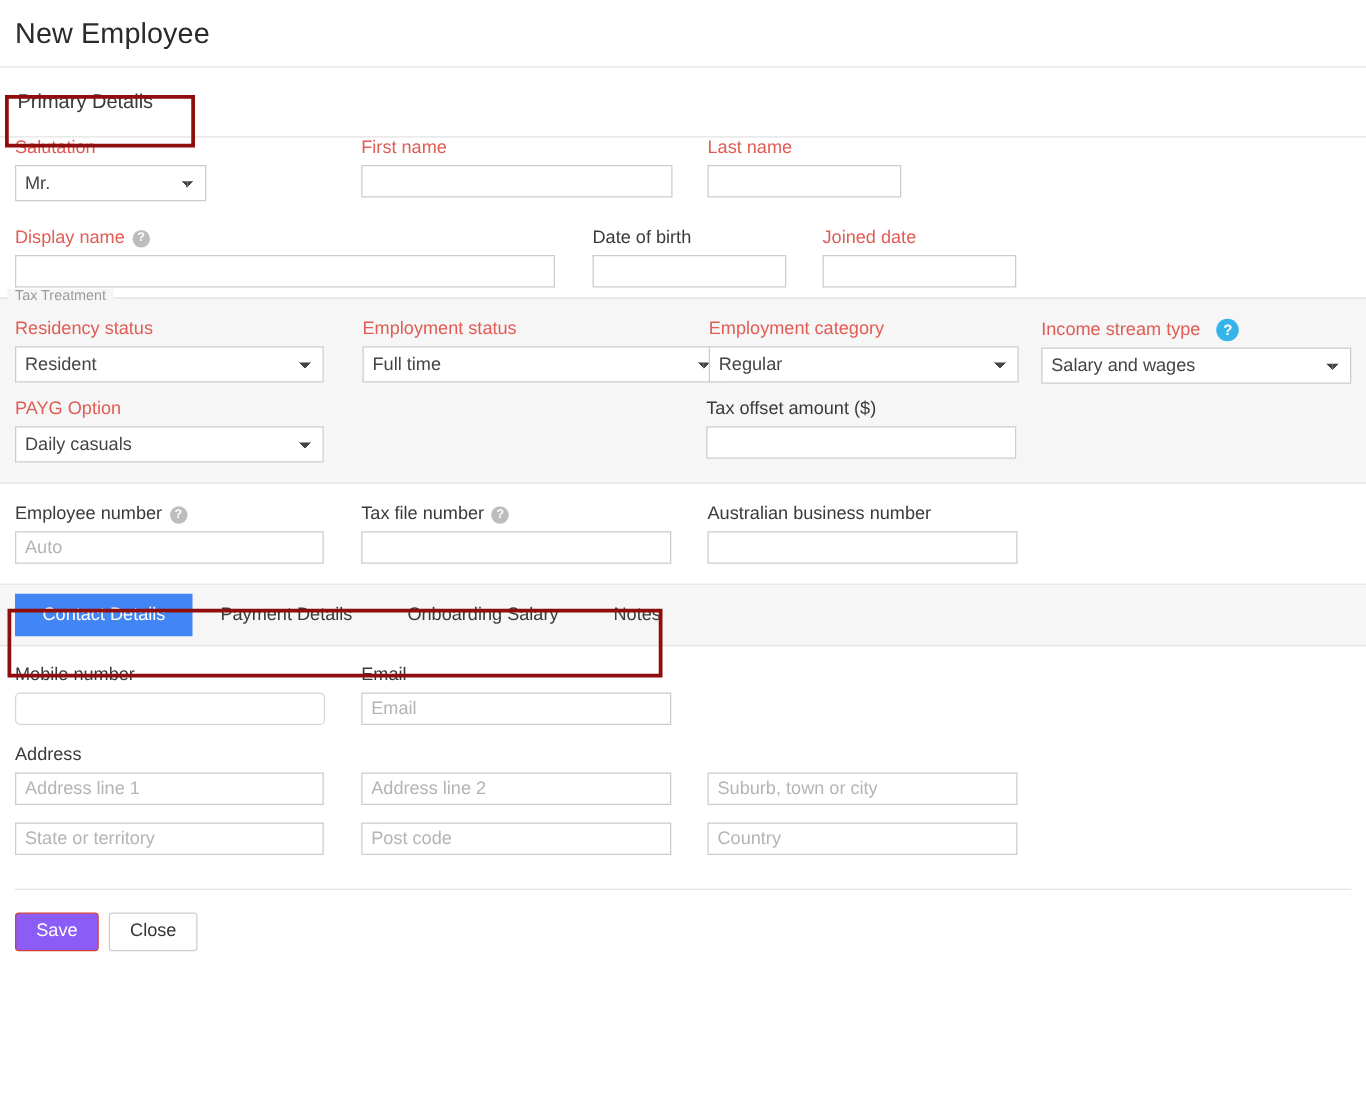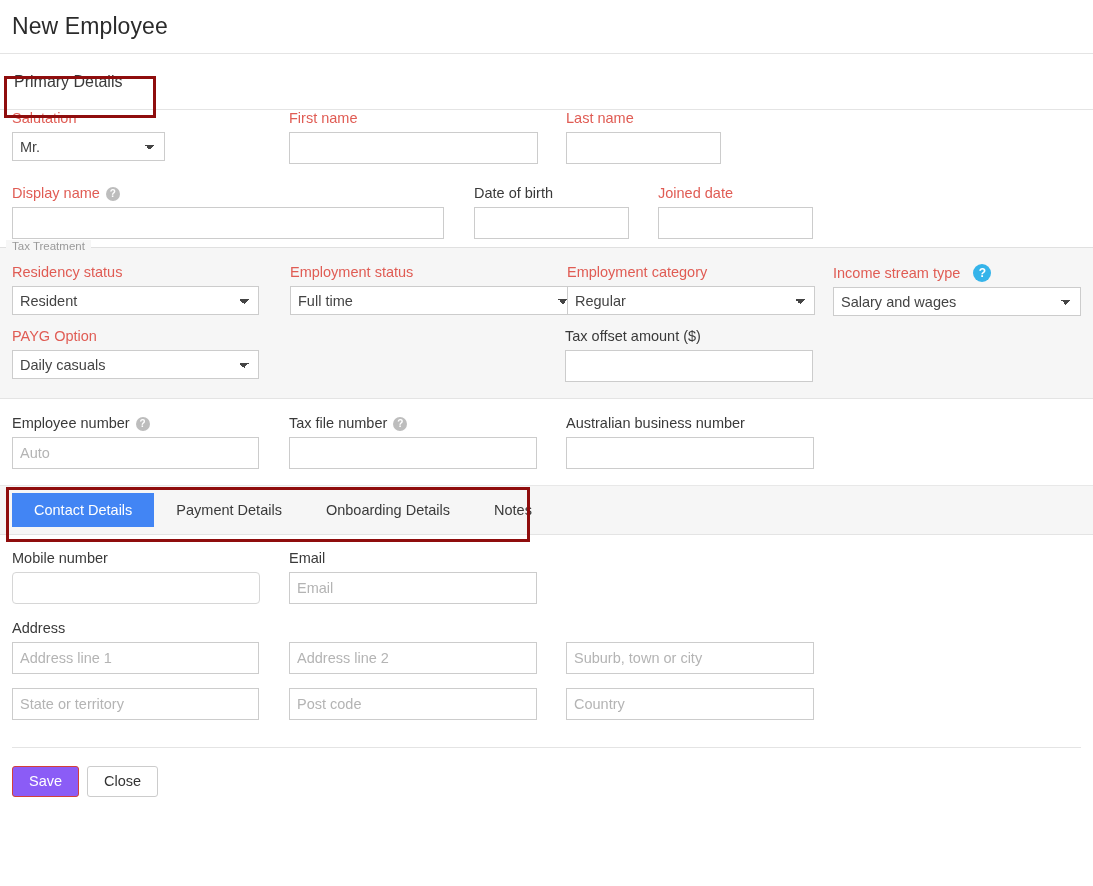--- a/index.html
+++ b/index.html
@@ -61,21 +61,21 @@
     display: inline-flex; align-items: center; justify-content: center;
     width: 14px; height: 14px; border-radius: 50%;
     background: #bdbdbd; color: #fff;
     font-size: 10px; font-weight: bold; line-height: 1;
     margin-left: 6px; font-family: "Liberation Sans", sans-serif;
   }
   .helpico.blue { background: #35b4ea; width: 18px; height: 18px; font-size: 12px; margin-left: 13px; }
 
   input.tf, select.sel {
     display: block;
-    height: 32px;
+    height: 26px;
     border: 1px solid #ccc;
     background: #fff;
     font-size: 14.5px;
     font-family: "Liberation Sans", sans-serif;
     color: #444;
     padding: 0 7px;
     border-radius: 0;
     outline: none;
     margin-top: 5px;
   }
@@ -257,21 +257,21 @@
       <div class="fld">
         <div class="lbl">Australian business number</div>
         <input class="tf" style="width: 248px;" type="text" value="">
       </div>
     </div>
   </div>
 
   <div class="tabbar">
     <div class="tab active">Contact Details</div>
     <div class="tab">Payment Details</div>
-    <div class="tab">Onboarding Details</div>
+    <div class="tab">Onboarding Salary</div>
     <div class="tab">Notes</div>
   </div>
 
   <div class="form-area" style="padding-top:15px;">
     <div class="row">
       <div class="fld" style="width:277px;">
         <div class="lbl">Mobile number</div>
         <input class="tf rounded" style="width: 248px;" type="text" value="">
       </div>
       <div class="fld">

